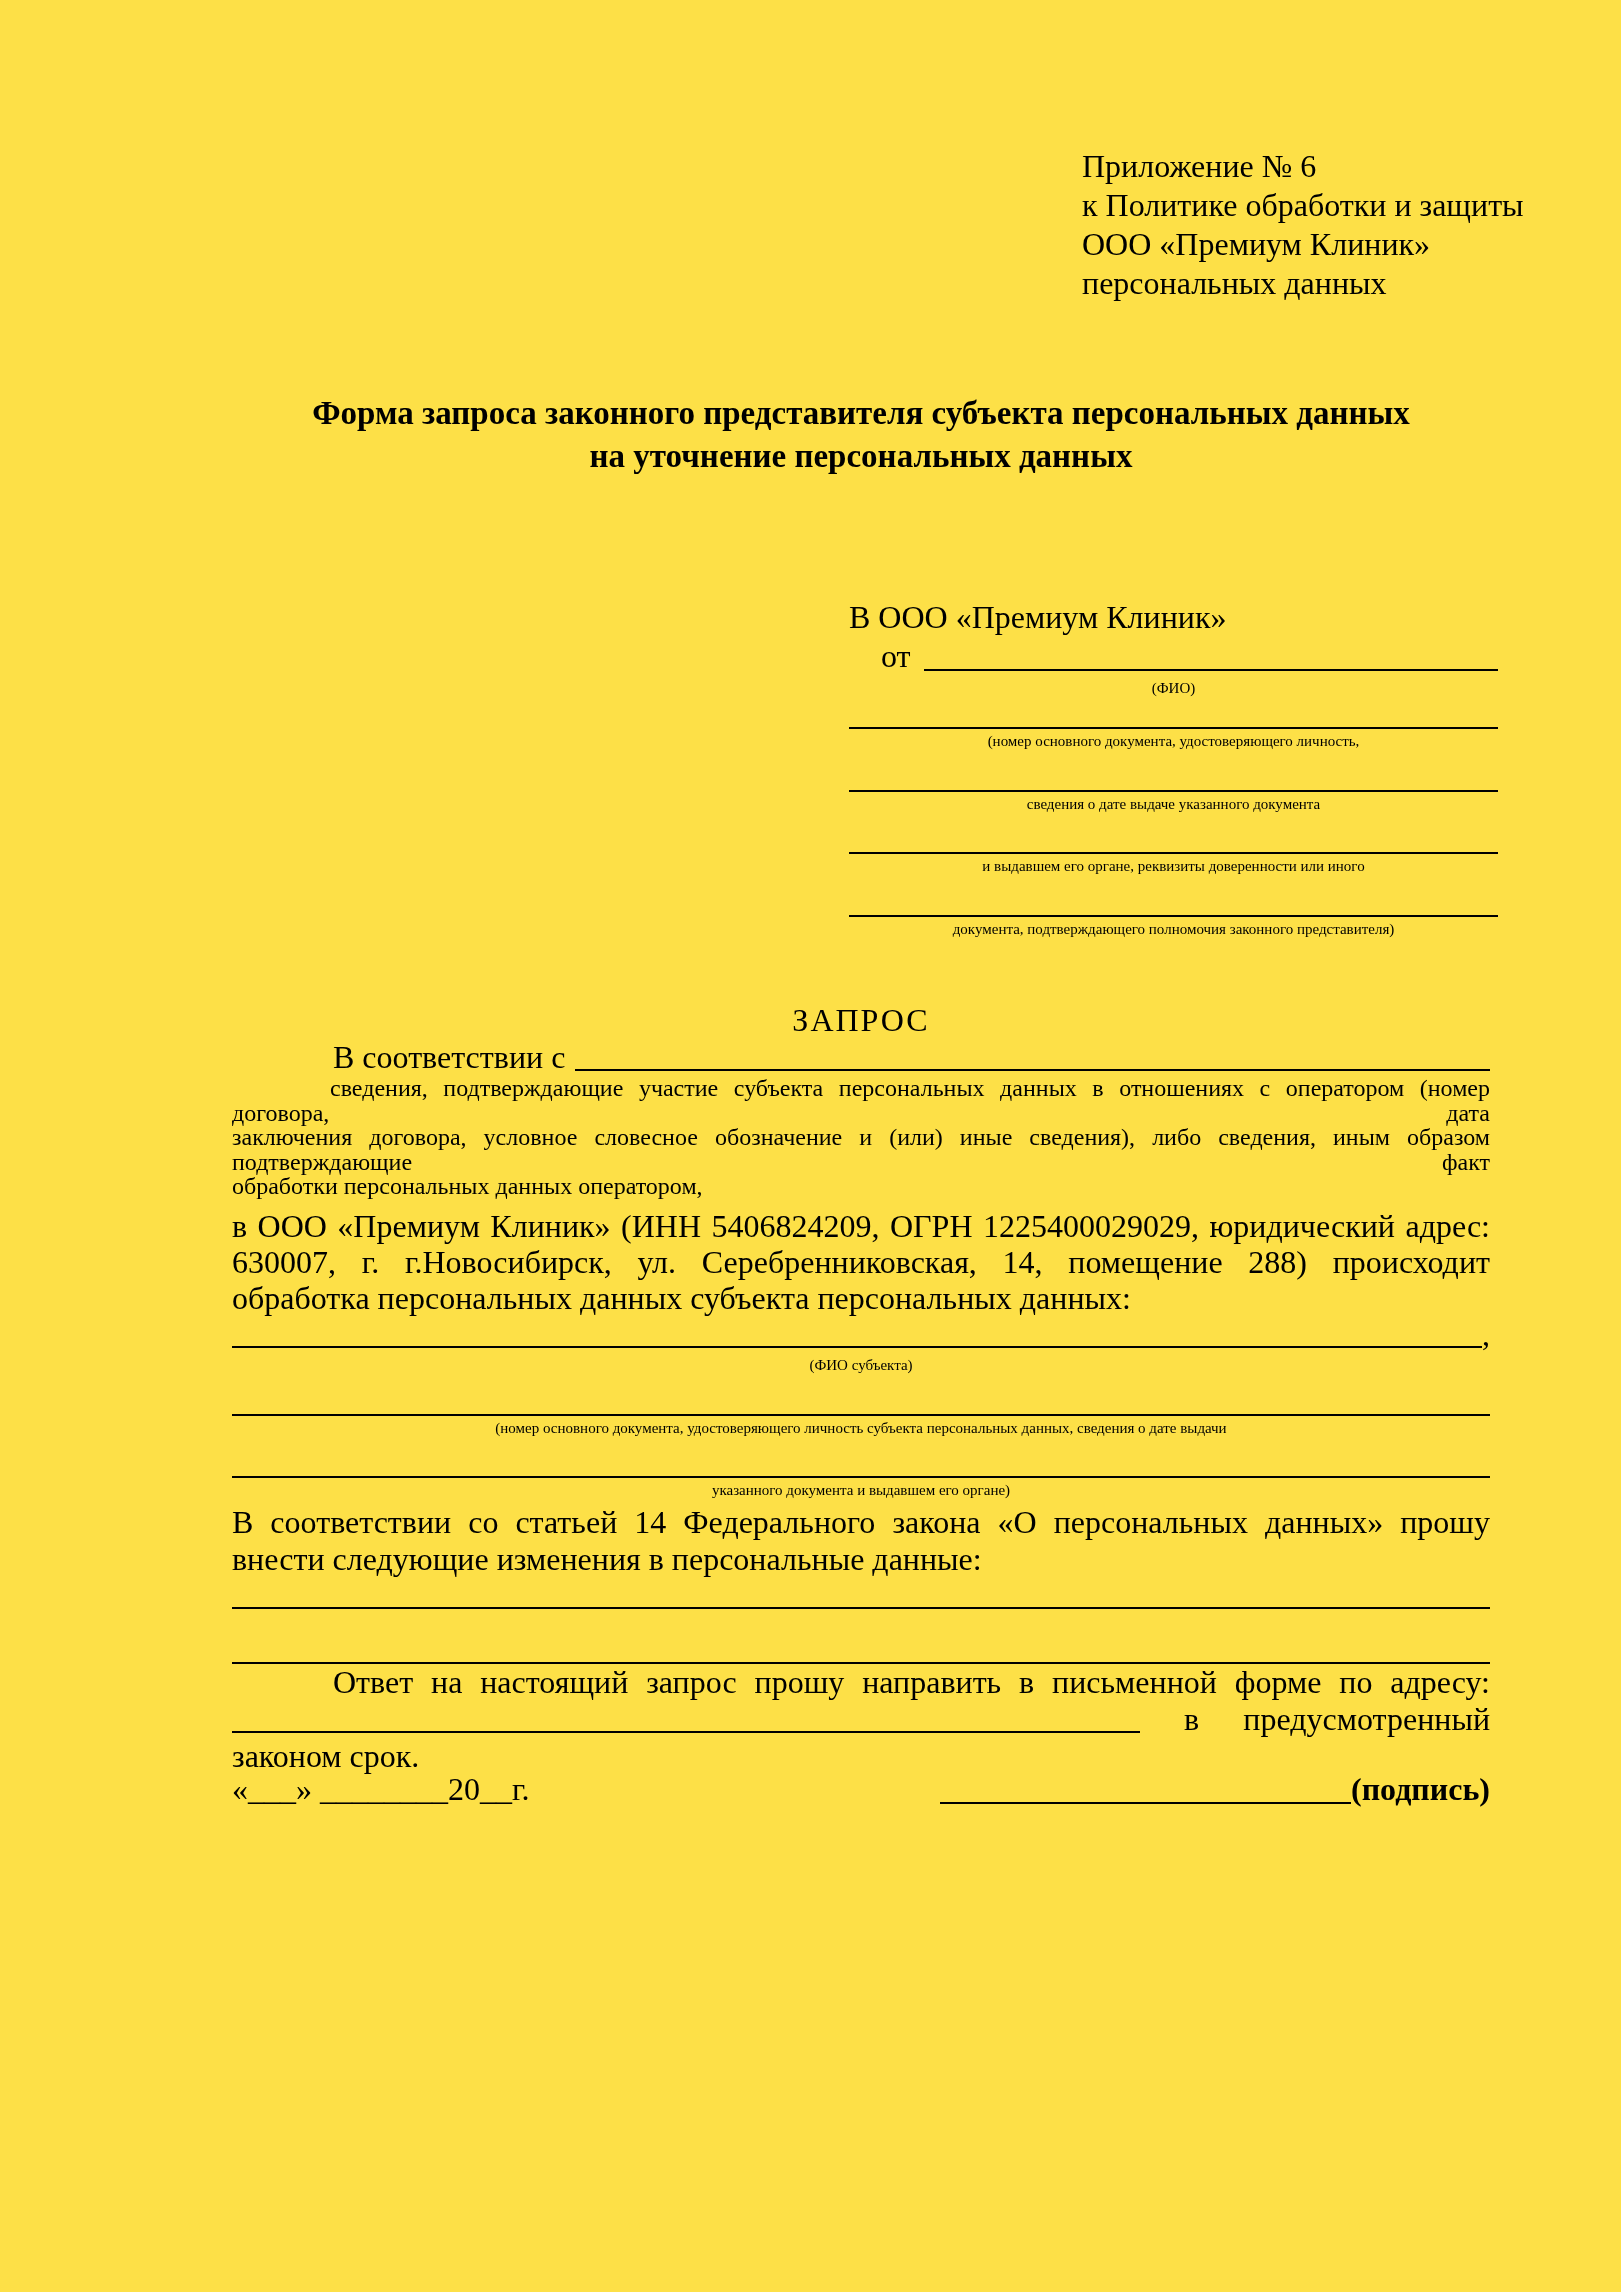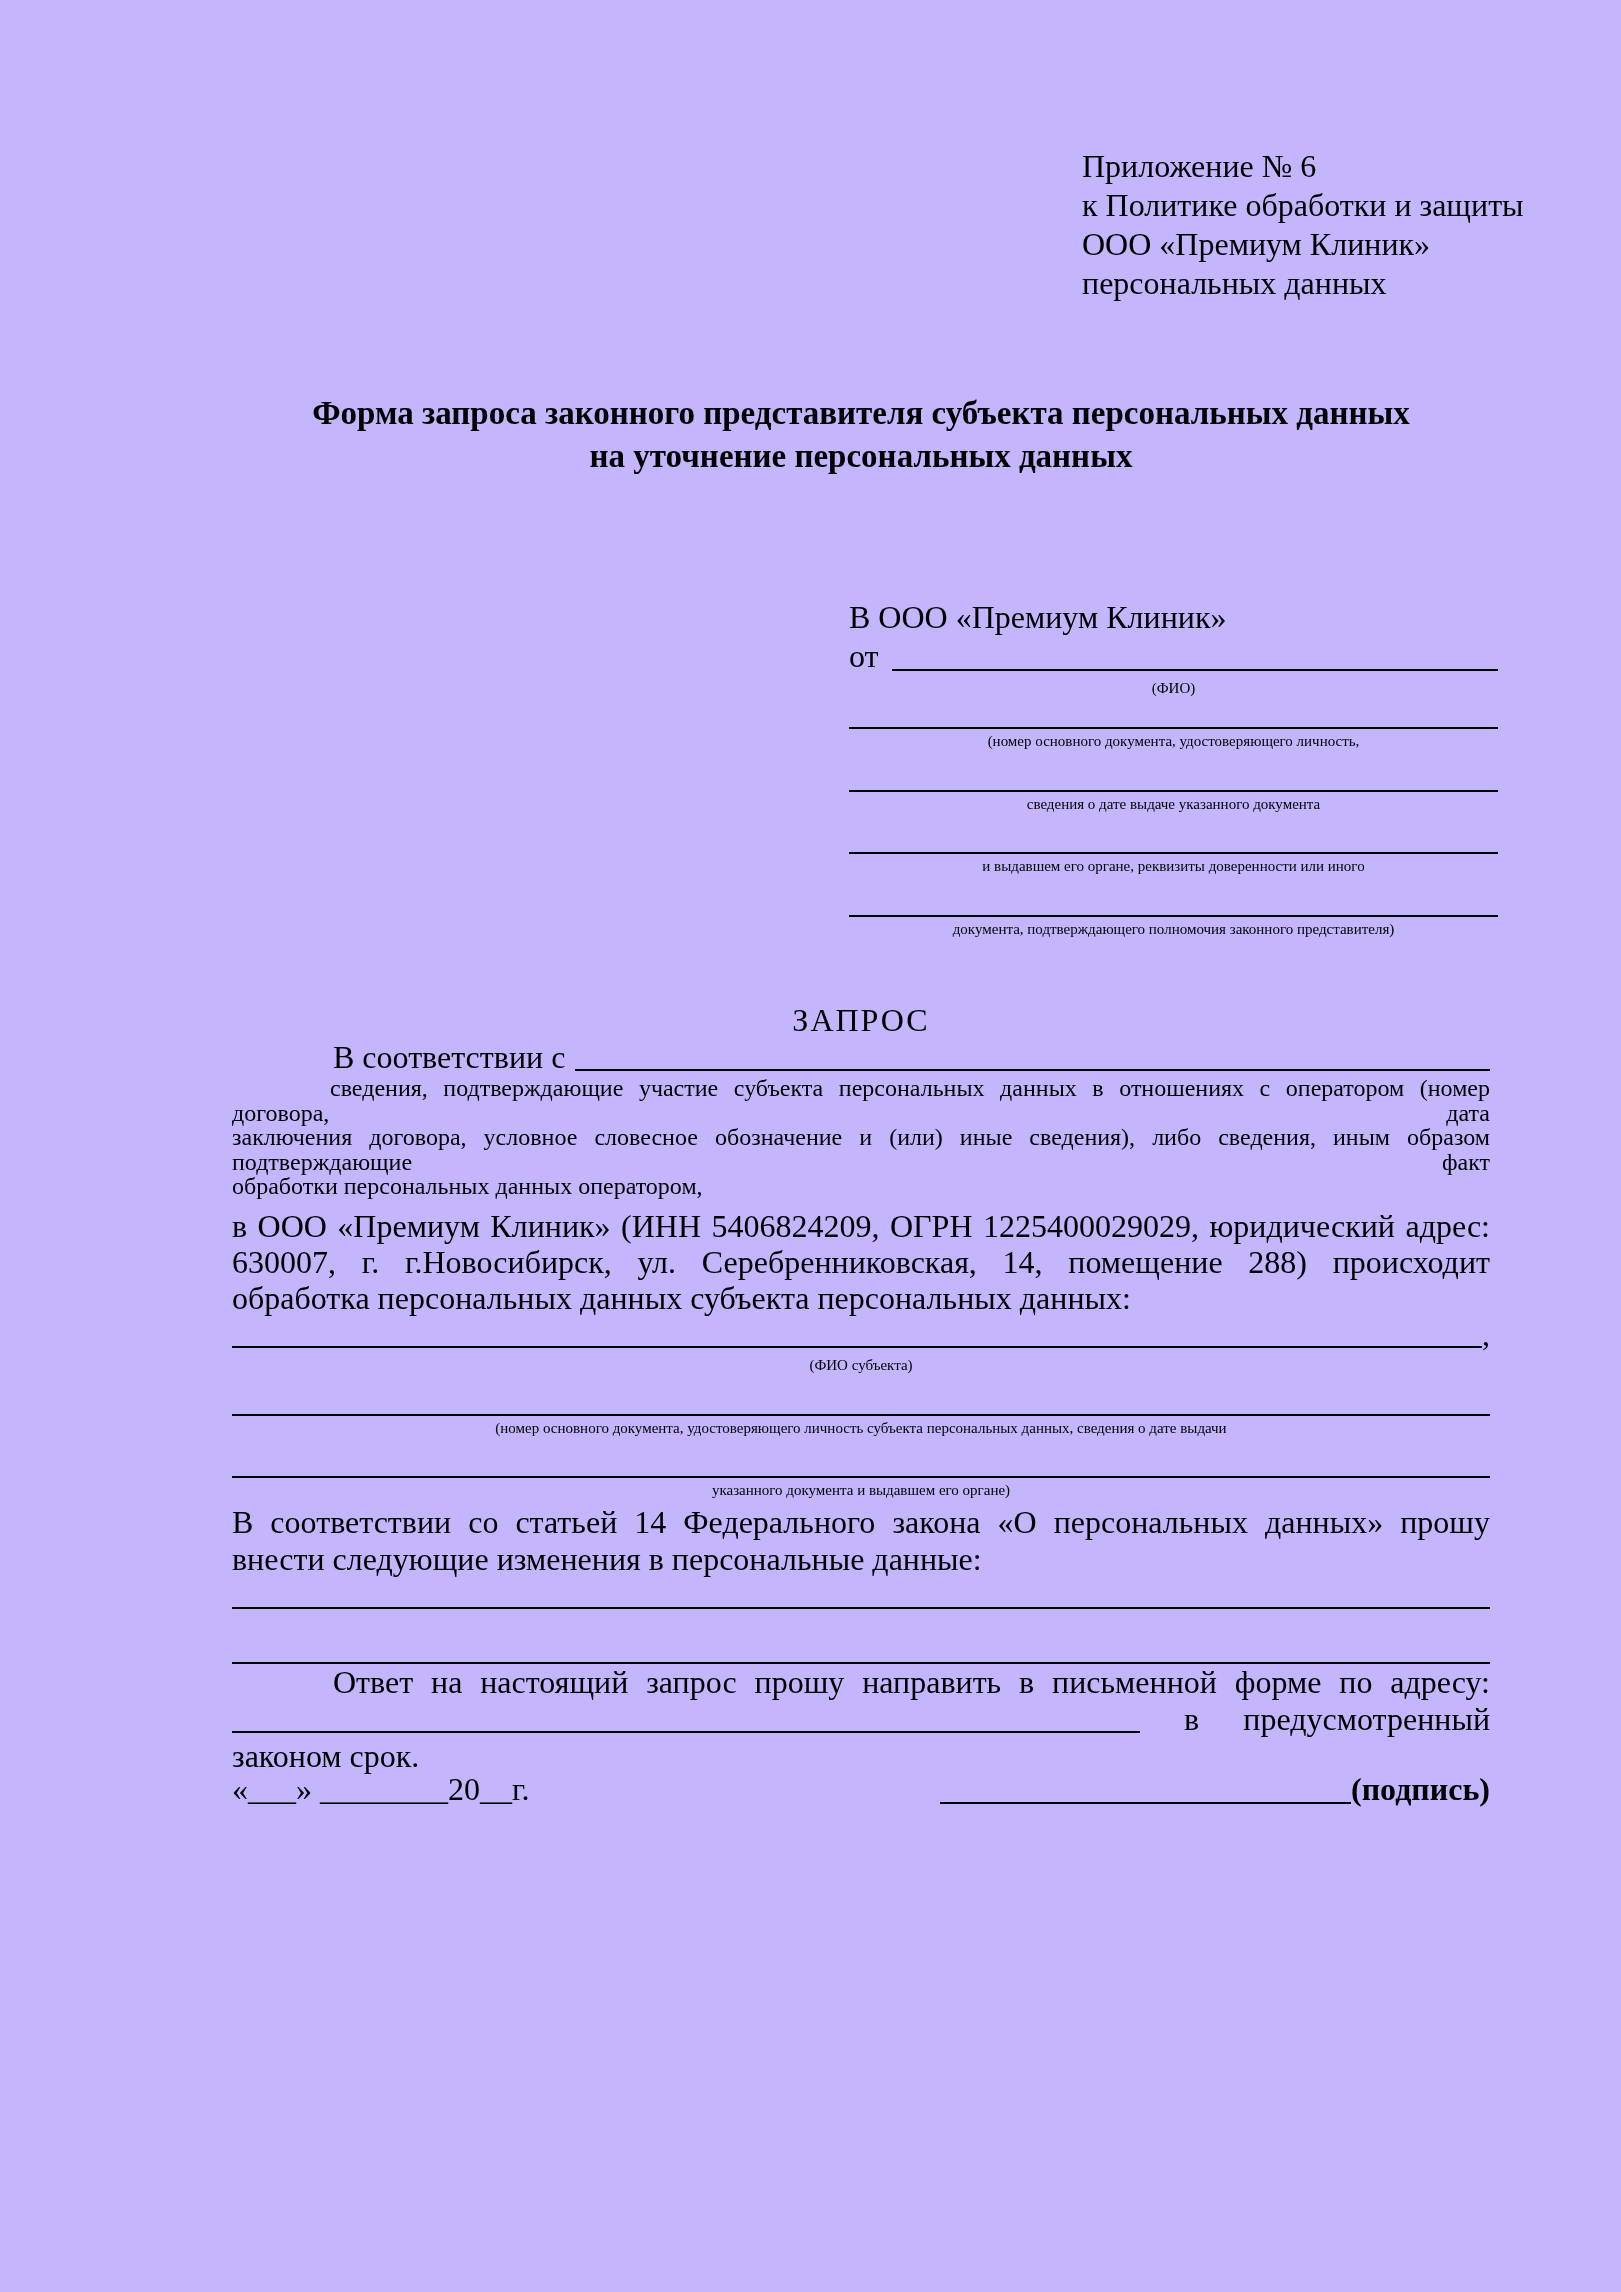--- a/index.html
+++ b/index.html
@@ -1,36 +1,36 @@
 <!DOCTYPE html>
 <html><head>
 <meta charset="utf-8">
 <style>
   html,body { margin:0; padding:0; background:#ffffff; }
   .page {
     position:relative;
     width:1621px; height:2293px;
-    background:#c4b5fd;
+    background:#fde047;
     color:#000000;
     font-family:"Liberation Serif", serif;
     overflow:hidden;
   }
 
   
   .annex { position:absolute; left:1082px; top:147px; font-size:32px; line-height:39px; }
 
   
   .doc-title {
     position:absolute; left:232px; top:392px; width:1258px;
     text-align:center; font-weight:bold; font-size:33px; line-height:43px;
   }
 
   
   .addr { position:absolute; left:849px; top:598px; width:649px; font-size:32px; line-height:39px; }
-  .from-row { display:flex; }
+  .from-row { display:flex;margin-left:32px; }
   .from-row .lbl { flex:0 0 auto; padding-right:13.7px; }
   .fill { flex:1 1 auto; border-bottom:2.9px solid #000; margin-bottom:4.9px; }
   .caption { font-size:15px; line-height:25.5px; text-align:center; }
   .blank { height:0; border-bottom:2.9px solid #000; }
   .addr .blank.b1 { margin-top:25.5px; }
   .addr .blank.bn { margin-top:35px; }
 
   
   .main { position:absolute; left:232px; top:1002px; width:1258px; font-size:32px; line-height:37px; }
   .zapros { text-align:center; letter-spacing:2px; }

